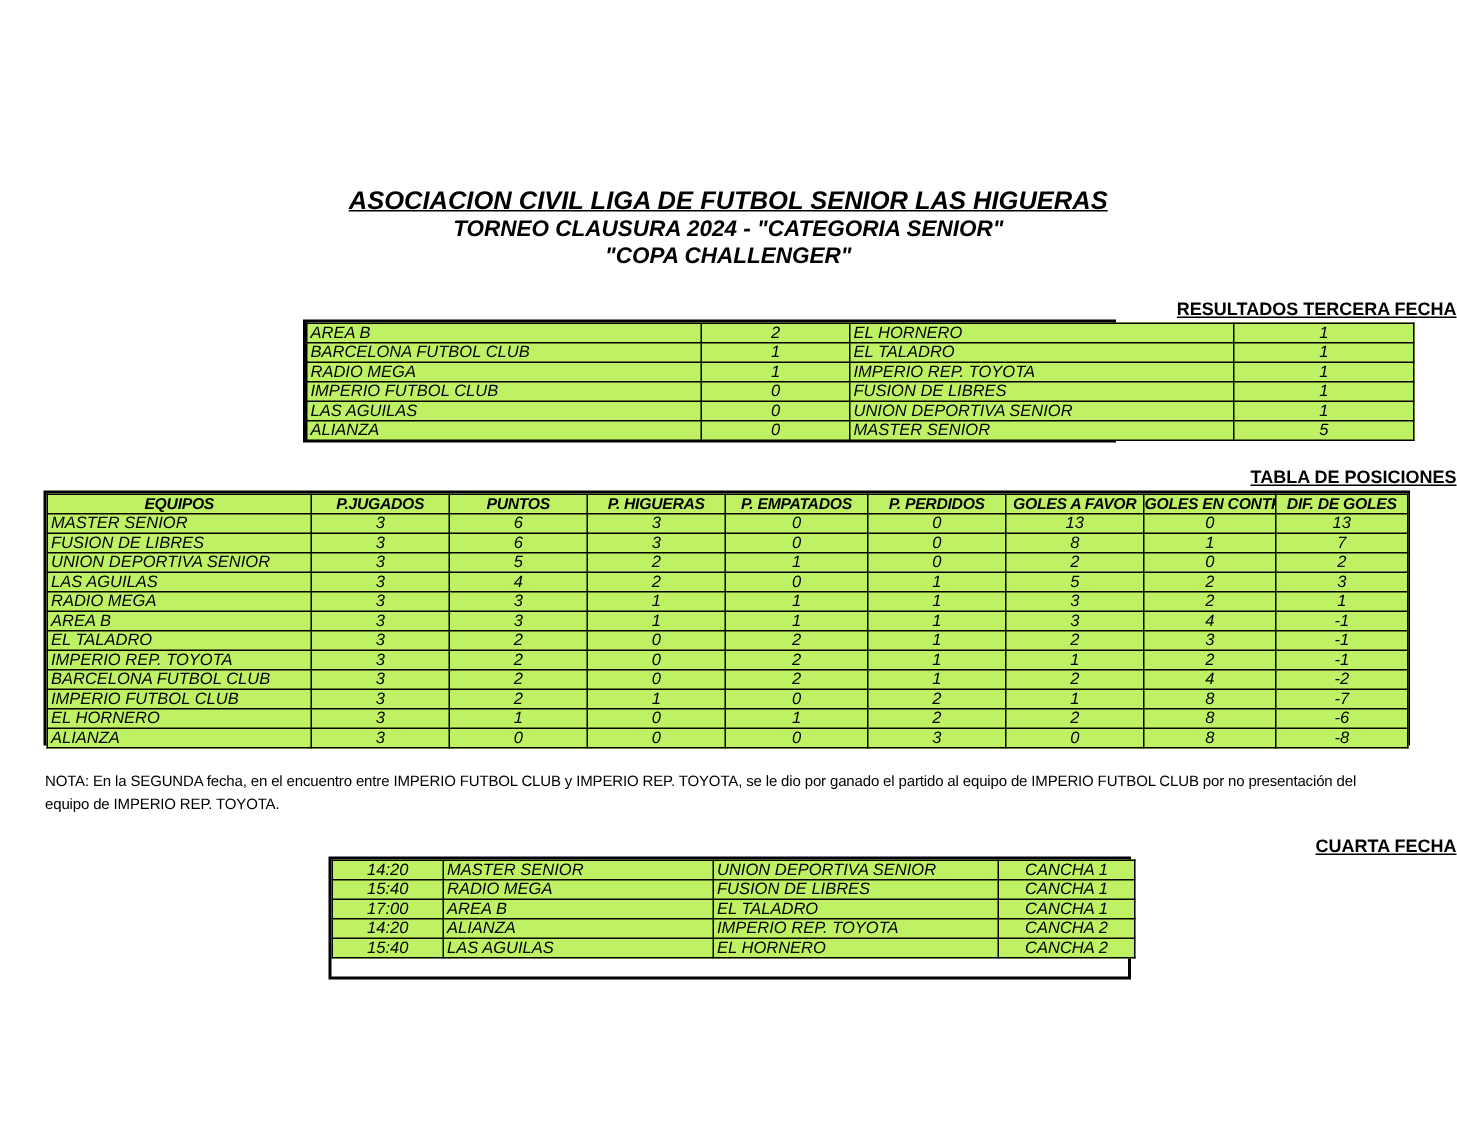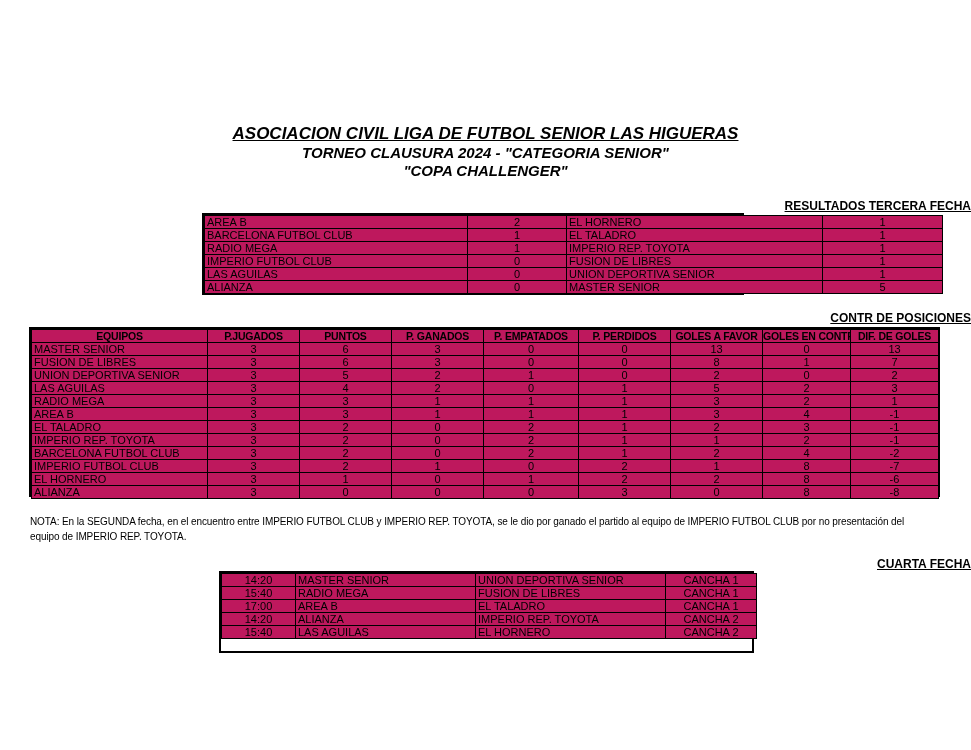--- a/index.html
+++ b/index.html
@@ -70,21 +70,22 @@
   #heading-cuarta {
     left: 0; top: 557px; width: 971px;
   }
 
   
   table.grid {
     position: absolute;
     border-collapse: collapse;
     font-size: 11px;
     table-layout: fixed;
-    background: #be185d;
+    background: #bef264;
+    font-style: italic;
   }
   table.grid td, table.grid th {
     border: 1px solid #000000;
     padding: 0 0 0 2px;
     height: 13px;
     line-height: 12px;
     font-weight: normal;
     overflow: hidden;
     white-space: nowrap;
     vertical-align: middle;
@@ -213,41 +214,41 @@
           <tr>
             <td>ALIANZA</td>
             <td class="c">0</td>
             <td>MASTER SENIOR</td>
             <td class="c">5</td>
           </tr>
         </tbody>
     </table>
   </div>
 
-  <div class="section-heading" id="heading-tabla">CONTR DE POSICIONES</div>
+  <div class="section-heading" id="heading-tabla">TABLA DE POSICIONES</div>
 
   <div class="framed" id="standings-wrap">
     <table class="grid" id="standings-table">
       <colgroup>
         <col style="width:176px">
         <col style="width:92px">
         <col style="width:92px">
         <col style="width:92px">
         <col style="width:95px">
         <col style="width:92px">
         <col style="width:92px">
         <col style="width:88px">
         <col style="width:88px">
       </colgroup>
       <thead>
         <tr>
           <th class="c">EQUIPOS</th>
           <th class="c">P.JUGADOS</th>
           <th class="c">PUNTOS</th>
-          <th class="c">P. GANADOS</th>
+          <th class="c">P. HIGUERAS</th>
           <th class="c">P. EMPATADOS</th>
           <th class="c">P. PERDIDOS</th>
           <th class="c">GOLES A FAVOR</th>
           <th class="c">GOLES EN CONTR</th>
           <th class="c">DIF. DE GOLES</th>
         </tr>
       </thead>
       <tbody>
           <tr>
             <td>MASTER SENIOR</td>

